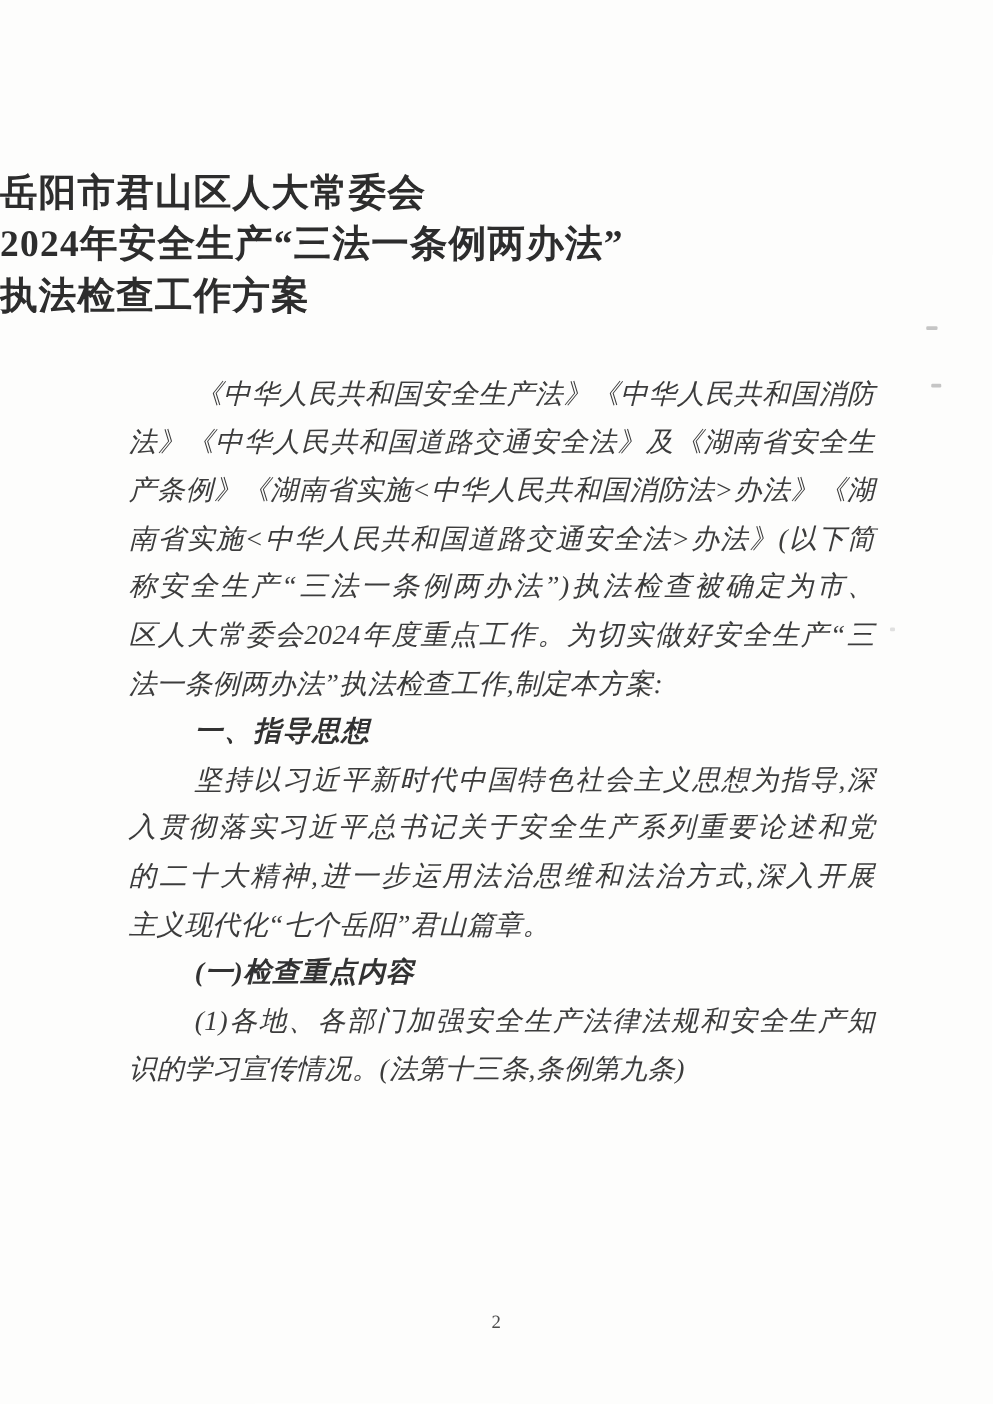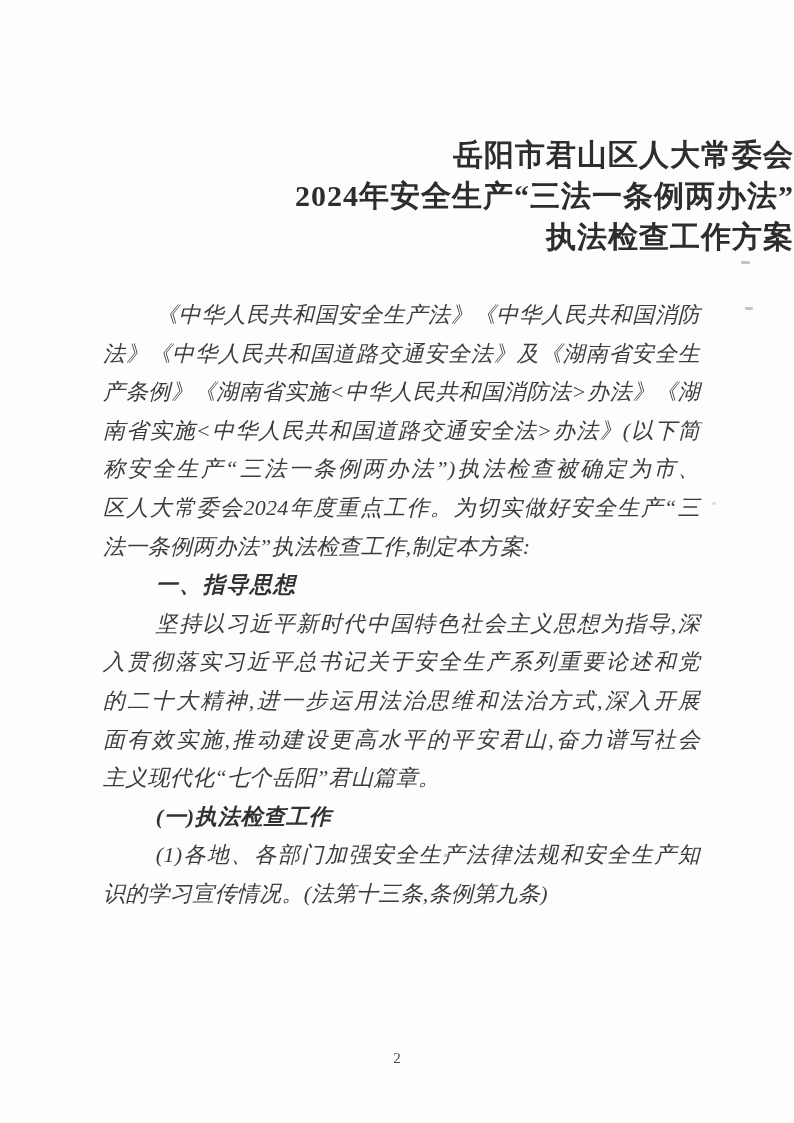--- a/index.html
+++ b/index.html
@@ -15,21 +15,21 @@
     background: #fdfdfc;
     overflow: hidden;
     font-family: "Liberation Serif", "DejaVu Serif", serif;
     color: #3c3c3c;
   }
   .title-block {
     position: absolute;
     top: 134px;
     left: 0;
     right: 0;
-    text-align: right;
+    text-align: left;
   }
   .title-line {
     font-size: 30px;
     line-height: 41px;
     font-weight: 700;
     color: #2d2d2d;
     letter-spacing: 1px;
     font-family: "Liberation Serif", "DejaVu Serif", serif;
   }
   .body-block {
@@ -109,25 +109,24 @@
         <div class="line">区人大常委会2024年度重点工作。为切实做好安全生产“三</div>
         <div class="line no-just">法一条例两办法”执法检查工作,制定本方案:</div>
       </div>
       <div class="block heading">
         <div class="line first no-just">一、指导思想</div>
       </div>
       <div class="block para">
         <div class="line first">坚持以习近平新时代中国特色社会主义思想为指导,深</div>
         <div class="line">入贯彻落实习近平总书记关于安全生产系列重要论述和党</div>
         <div class="line">的二十大精神,进一步运用法治思维和法治方式,深入开展</div>
-        <div class="line">面有效实施,推动建设更高水平的平安君山,奋力谱写社会</div>
         <div class="line no-just">主义现代化“七个岳阳”君山篇章。</div>
       </div>
       <div class="block subheading">
-        <div class="line first no-just">(一)执法检查工作</div>
+        <div class="line first no-just">(一)检查重点内容</div>
       </div>
       <div class="block para">
         <div class="line first">(1)各地、各部门加强安全生产法律法规和安全生产知</div>
         <div class="line no-just">识的学习宣传情况。(法第十三条,条例第九条)</div>
       </div>
     </div>
 
   <div class="page-number">2</div>
 
   <div class="speck s1"></div>

